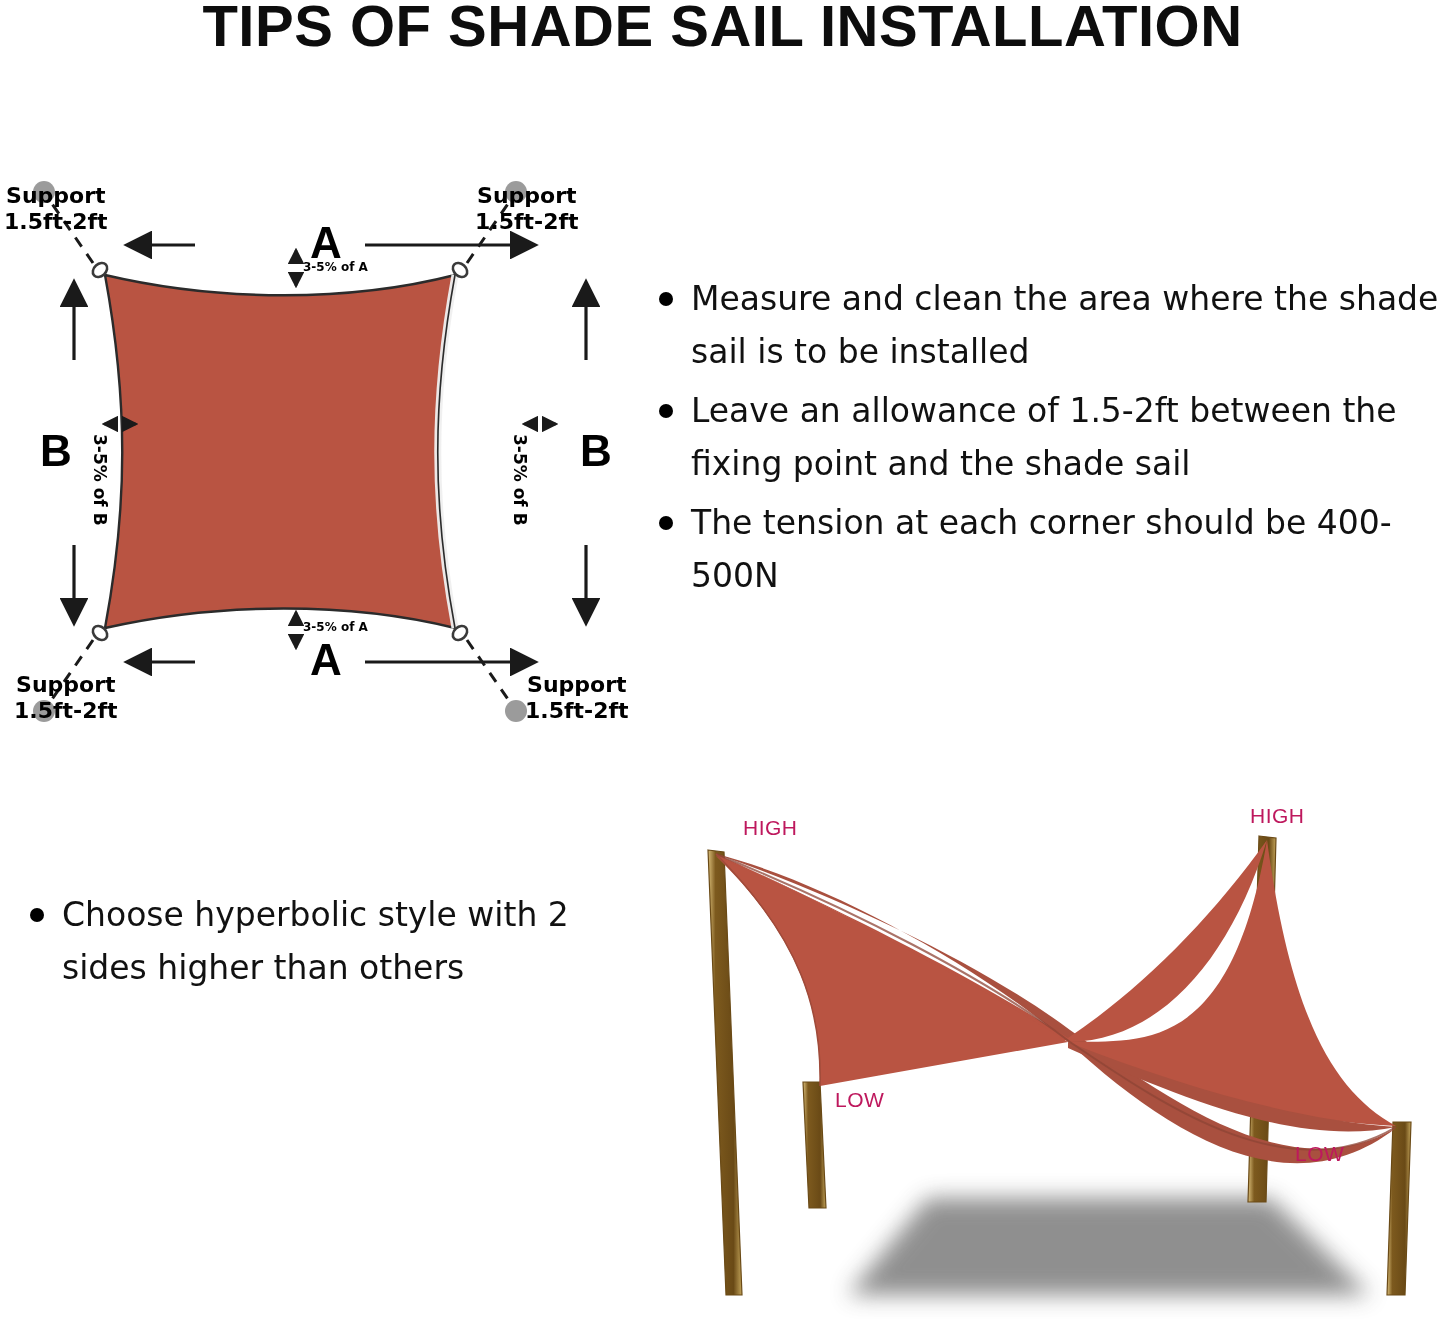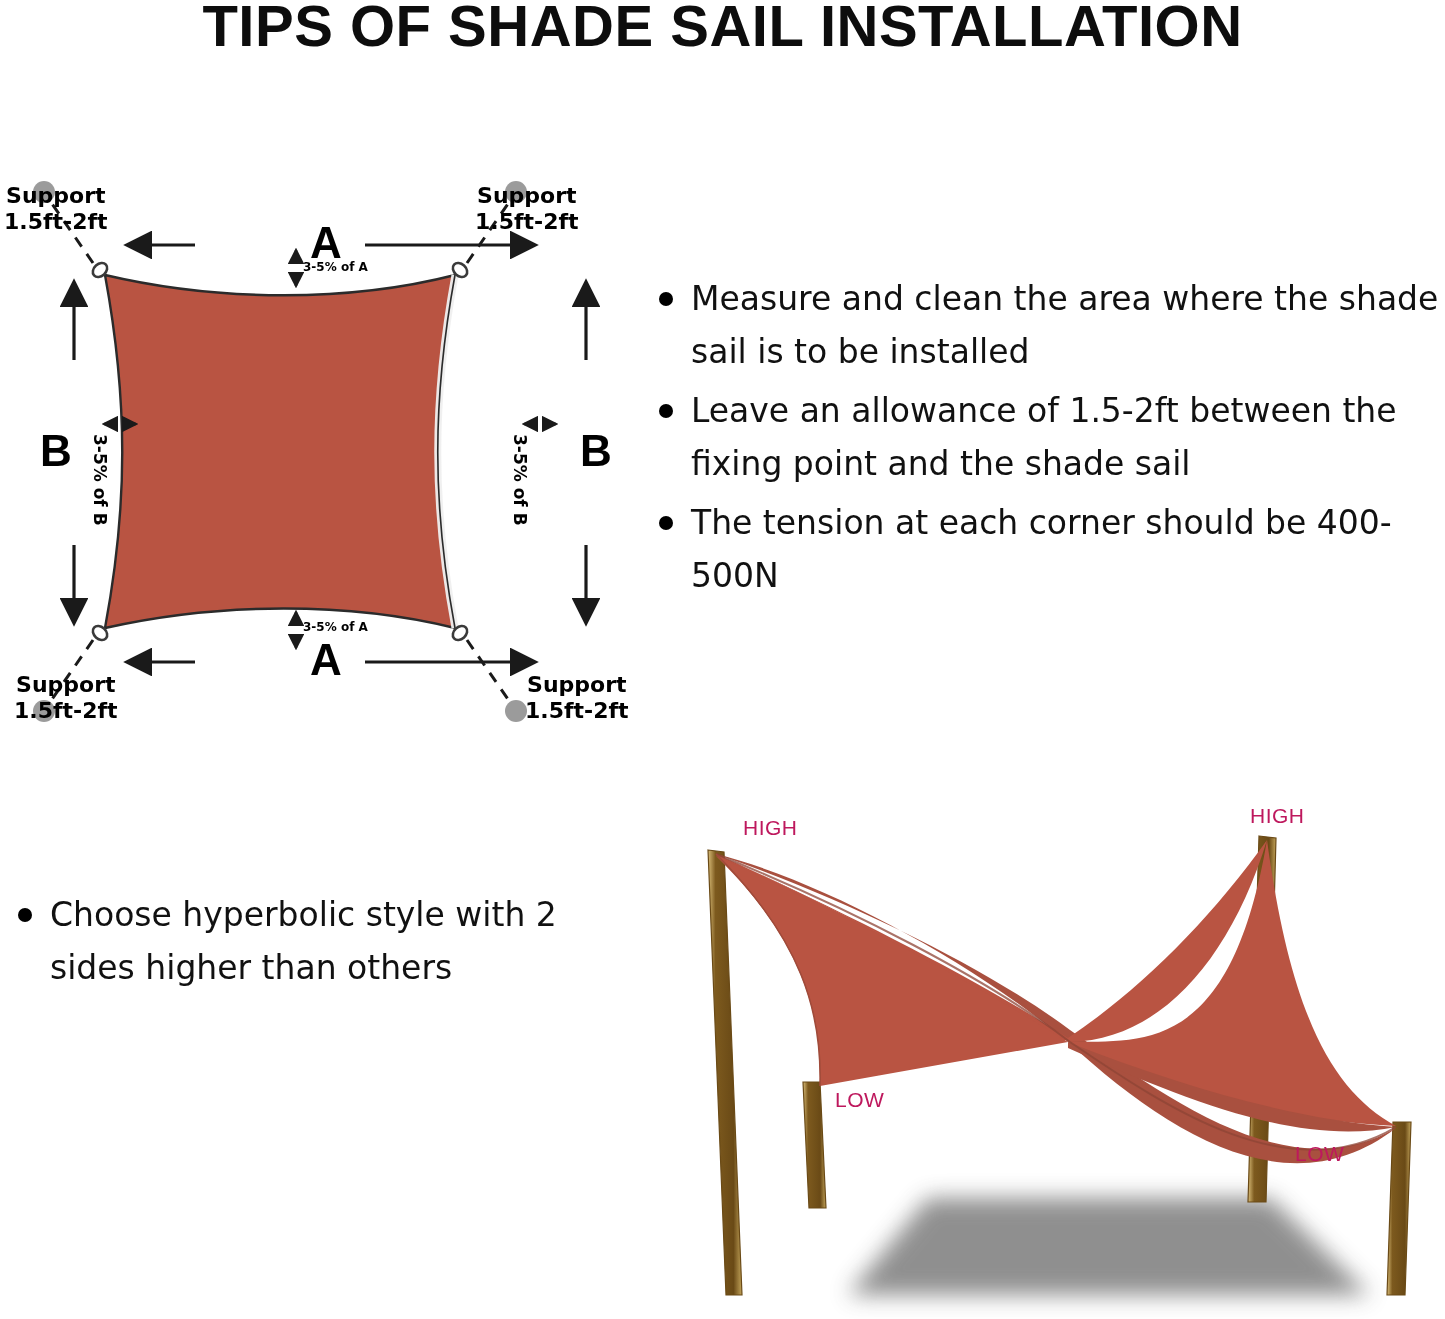--- a/index.html
+++ b/index.html
@@ -100,21 +100,21 @@
     top: 272px;
     width: 800px;
   }
   #tips-right .bullet-item {
     font-size: 33px;
     line-height: 53px;
   }
   #tips-right .bullet-item::before { top: 20px; }
 
   #tips-left {
-    left: 4px;
+    left: 16px;
     top: 888px;
     width: 620px;
   }
   #tips-left .bullet-item {
     font-size: 33px;
     line-height: 53px;
   }
   #tips-left .bullet-item::before { top: 20px; }
 
   

